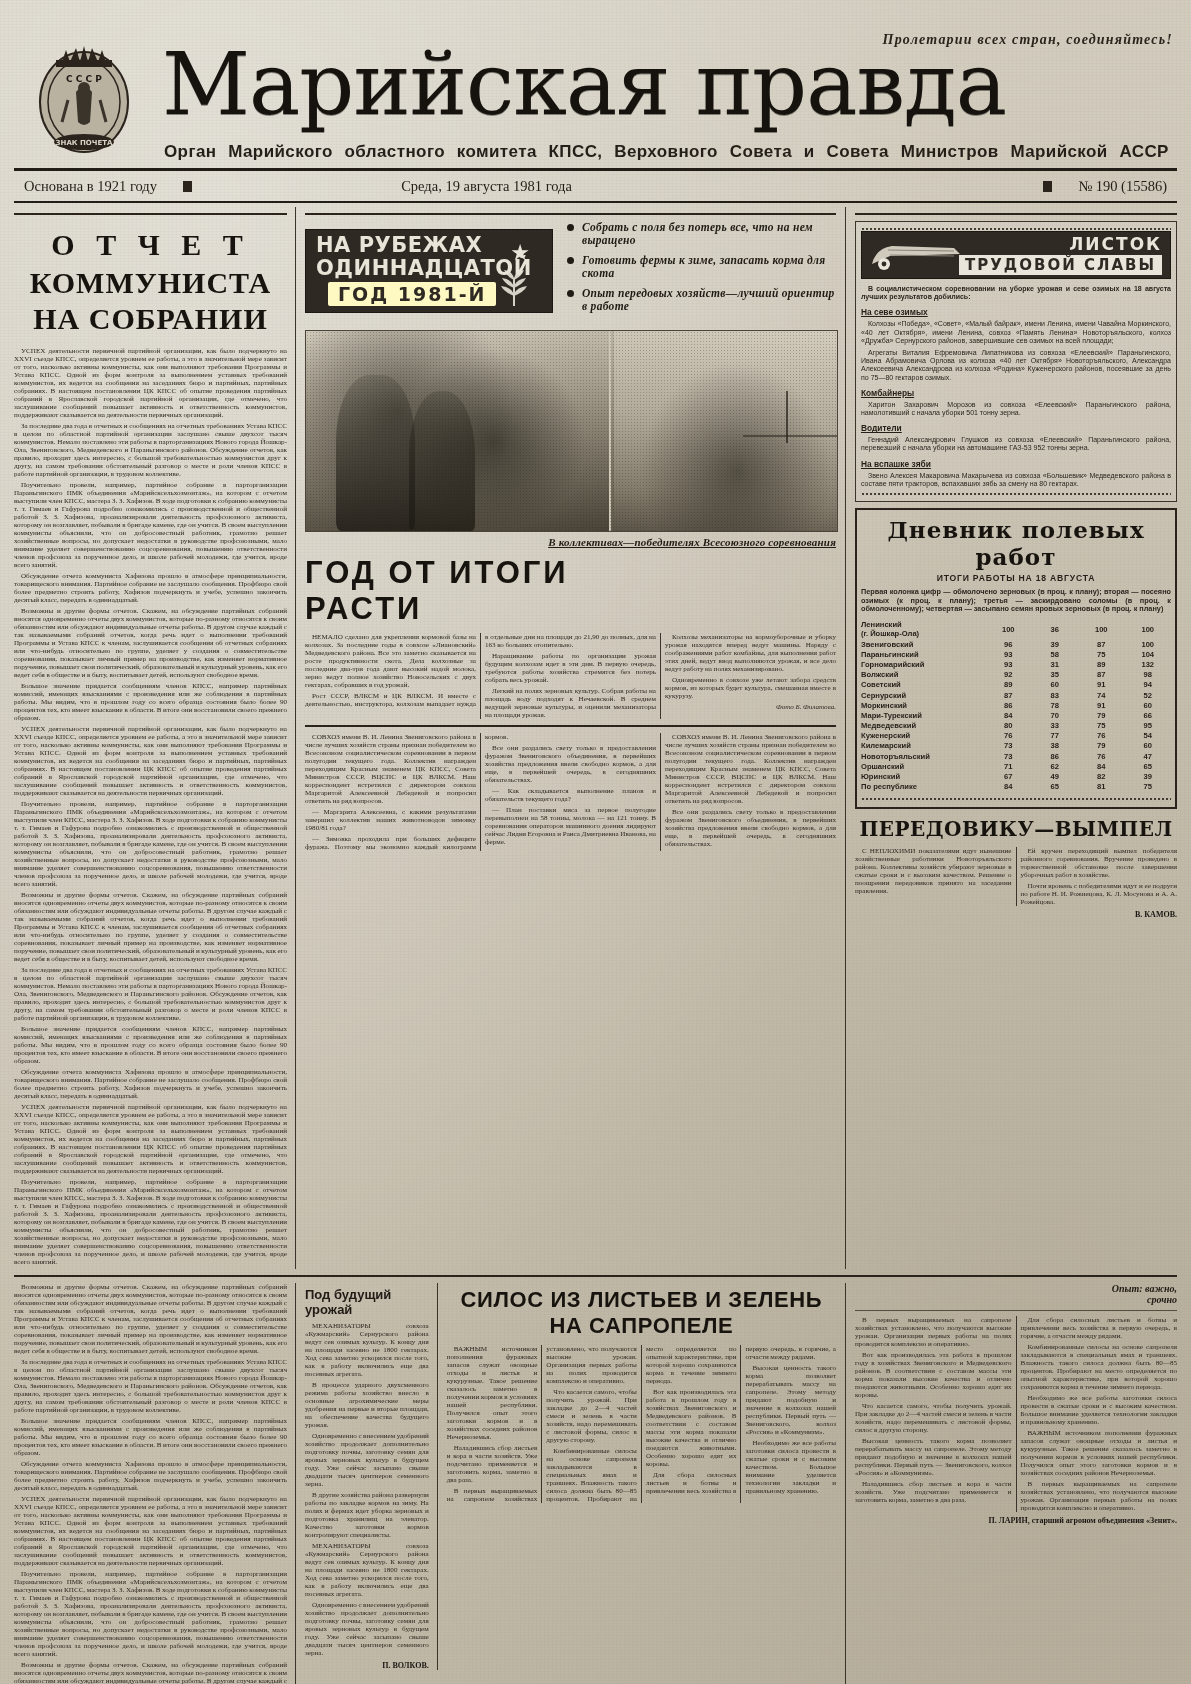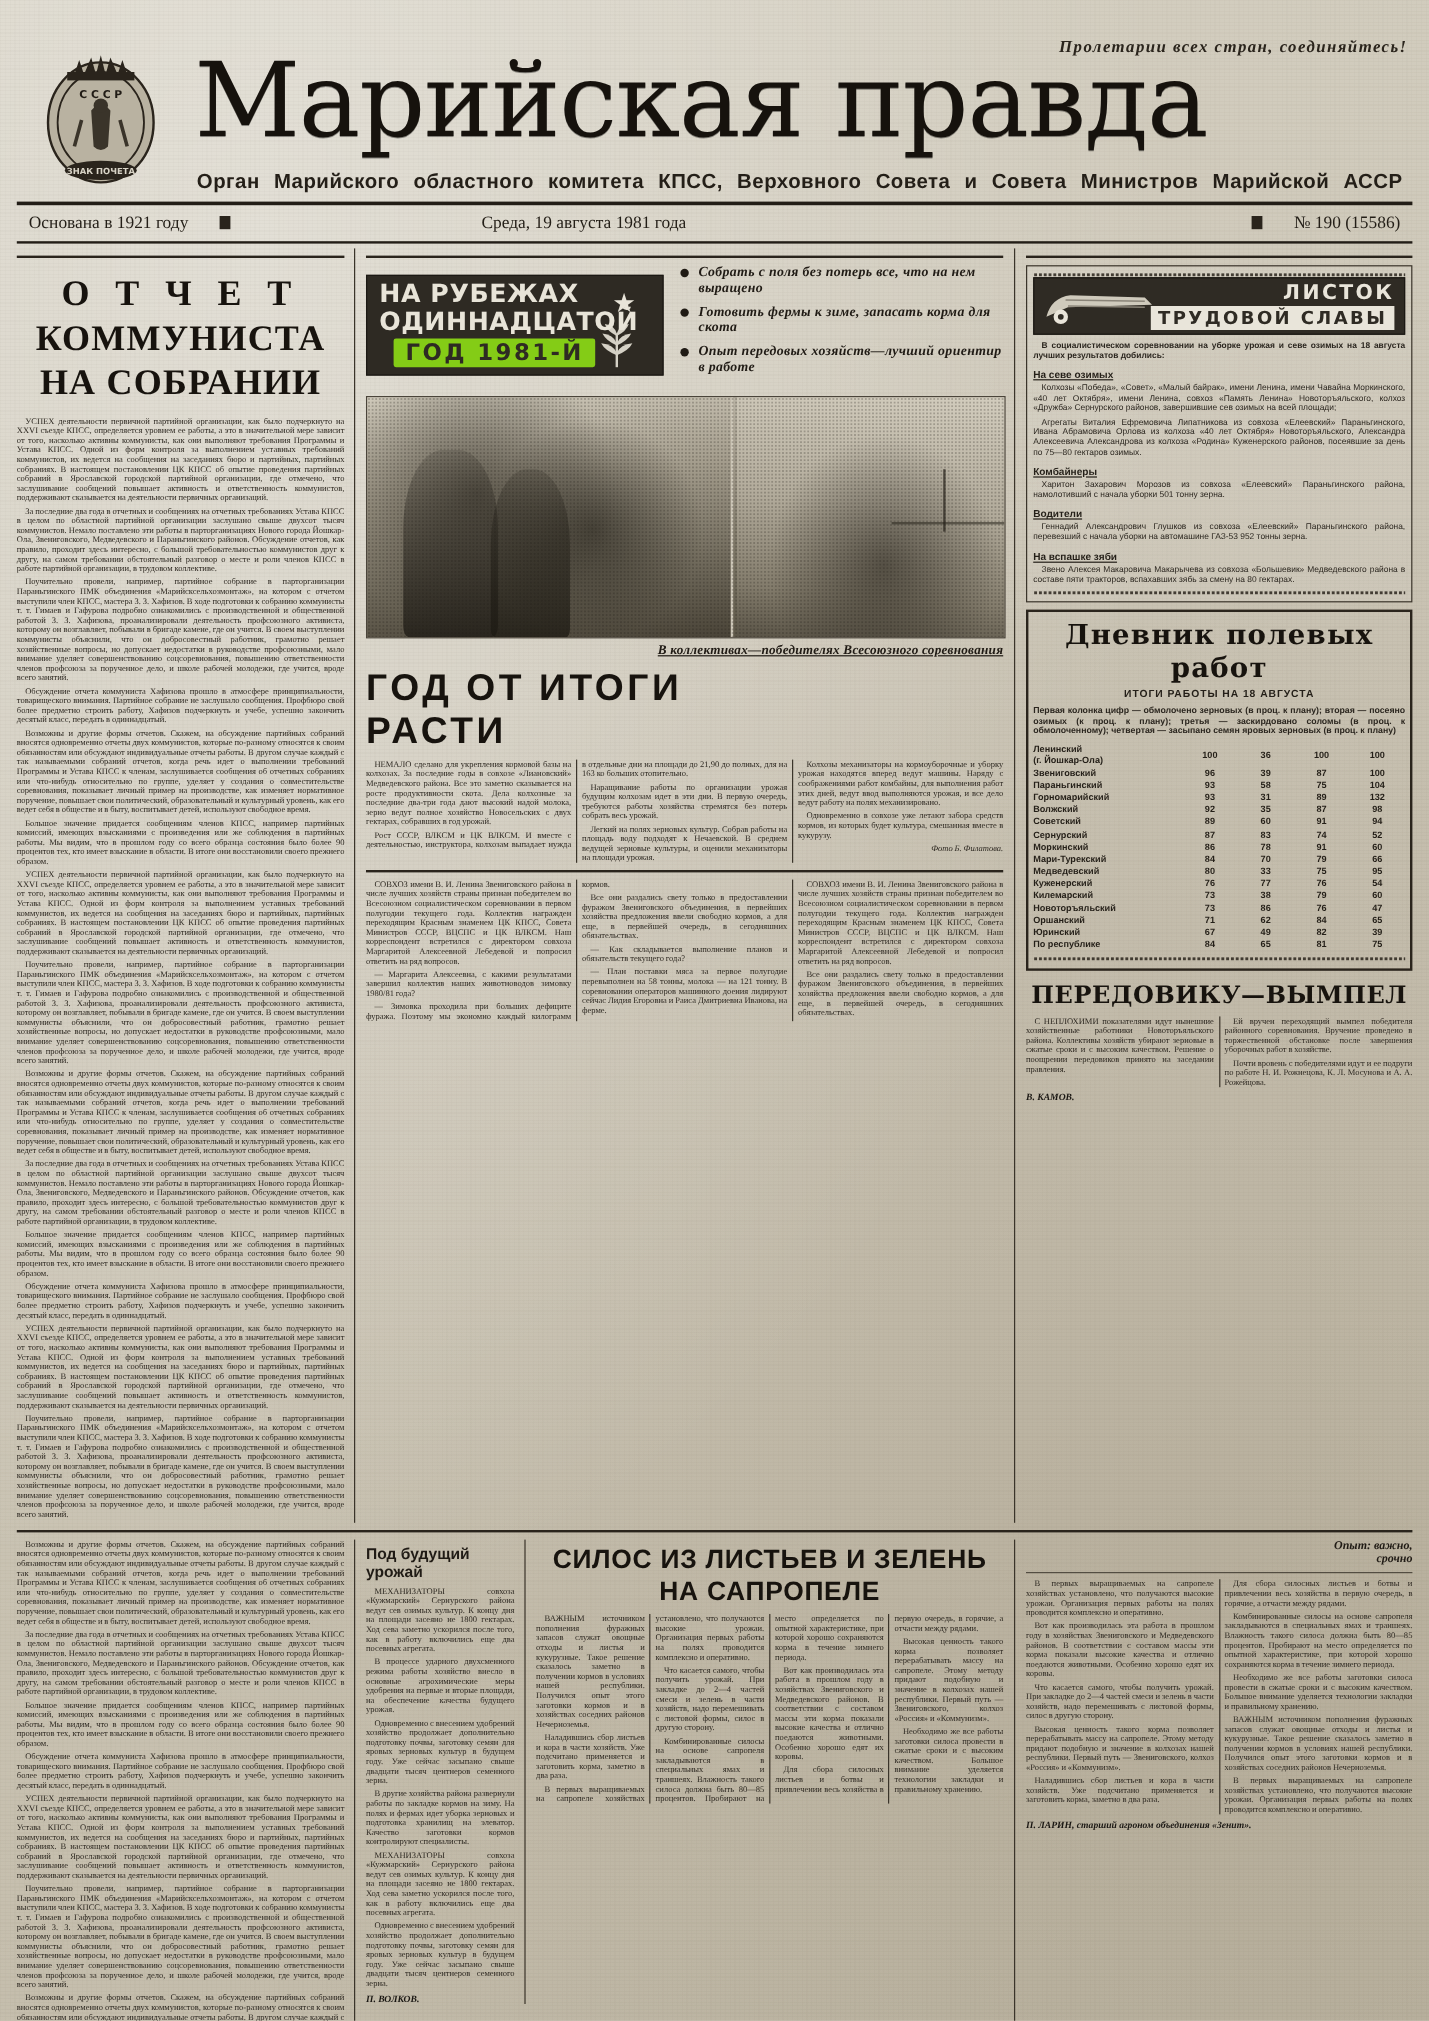--- a/index.html
+++ b/index.html
@@ -73,21 +73,21 @@
   .hl-otchet3{font-size:30px;line-height:36px;letter-spacing:1px;margin-bottom:10px;}
 
   
   .banner{position:relative;width:246px;height:82px;background:#2e2a23;overflow:hidden;
     border:1px solid #1b1813;}
   .banner .bt1,.banner .bt2,.banner .bt3{
     font-family:"DejaVu Sans", sans-serif;font-weight:bold;color:#e8e4d8;
     position:absolute;left:10px;letter-spacing:.5px;text-transform:uppercase;}
   .banner .bt1{top:3px;font-size:21px;}
   .banner .bt2{top:26px;font-size:21px;}
-  .banner .bt3{top:52px;font-size:19px;left:22px;background:#84cc16;color:#2e2a23;
+  .banner .bt3{top:52px;font-size:19px;left:22px;background:#fef9c3;color:#2e2a23;
     padding:1px 10px;border-radius:2px;letter-spacing:2px;}
   .banner .star{position:absolute;right:22px;top:10px;color:#e8e4d8;font-size:22px;}
   .banner .wheat{position:absolute;right:8px;bottom:4px;width:60px;height:40px;opacity:.9;}
 
   .bullets{flex:1;padding-left:14px;}
   .bullets li{list-style:none;position:relative;padding-left:15px;margin-bottom:7px;
     font-family:"Liberation Serif", serif;font-style:italic;font-weight:bold;
     font-size:11.5px;line-height:13px;color:#201b15;letter-spacing:.3px;}
   .bullets ul{margin:0;padding:0;}
   .bullets li:before{content:"";position:absolute;left:0;top:3px;width:7px;height:7px;
@@ -151,21 +151,21 @@
   .diary-note{font-family:"Liberation Sans", sans-serif;font-size:7.3px;line-height:8.6px;
     text-align:justify;font-weight:bold;color:#2b261f;margin-bottom:6px;}
   table.diary{width:100%;border-collapse:collapse;font-family:"Liberation Sans", sans-serif;
     font-size:7.6px;font-weight:bold;color:#241f18;}
   table.diary td{padding:.6px 0;}
   table.diary td.name{text-align:left;}
   table.diary td.num{text-align:center;width:15%;}
 
   .hl-peredoviku{font-family:"DejaVu Serif", serif;font-weight:bold;font-size:20px;
     text-align:center;letter-spacing:.5px;margin:8px 0 6px;color:#17130e;}
-  .sig{text-align:left;font-style:italic;font-weight:bold;font-size:8px;margin-top:4px;}
+  .sig{text-align:right;font-weight:bold;font-size:8px;margin-top:4px;}
   .opyt{font-family:"Liberation Serif", serif;font-style:italic;font-weight:bold;font-size:10px;
     text-align:right;color:#201b15;}
   .opyt .b{display:block;text-align:right;}
 
   .under-h{font-family:"Liberation Sans", sans-serif;font-weight:bold;font-size:13px;
     line-height:15px;color:#201b15;margin:4px 0 5px;}
   .colsplit2{column-count:2;column-gap:9px;column-rule:1px solid #3a342a;}
   .colsplit3{column-count:3;column-gap:9px;column-rule:1px solid #3a342a;}
   .colsplit4{column-count:4;column-gap:9px;column-rule:1px solid #3a342a;}
 </style>

